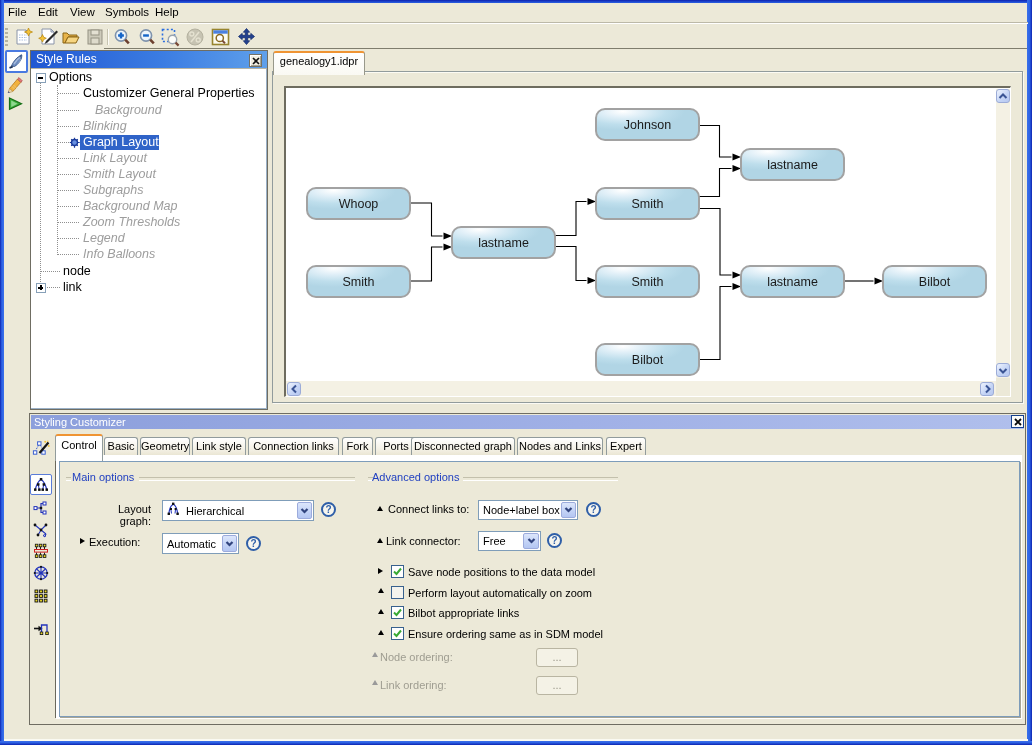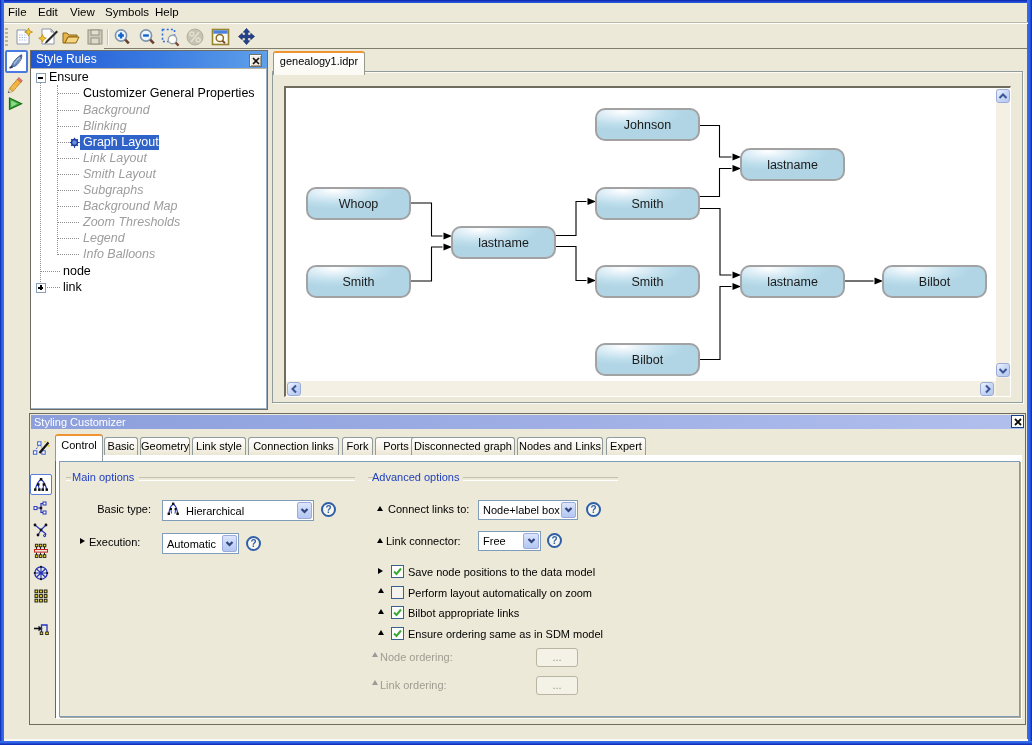--- a/index.html
+++ b/index.html
@@ -134,23 +134,23 @@
 <div class="a" style="left:58px;top:254px;width:21px;height:1px;border-top:1px dotted #8f8f8f"></div>
 <div class="a" style="left:41px;top:271px;width:19px;height:1px;border-top:1px dotted #8f8f8f"></div>
 <div class="a" style="left:41px;top:287px;width:19px;height:1px;border-top:1px dotted #8f8f8f"></div>
 
 <div class="a bb" style="left:35.5px;top:72.5px;width:10px;height:10px;background:#fff;border:1px solid #87a0b8"></div>
 <div class="a" style="left:38px;top:76.5px;width:5px;height:2px;background:#000"></div>
 <div class="a bb" style="left:35.5px;top:282.5px;width:10px;height:10px;background:#fff;border:1px solid #87a0b8"></div>
 <div class="a" style="left:38px;top:286.5px;width:5px;height:2px;background:#000"></div>
 <div class="a" style="left:39.5px;top:285px;width:2px;height:5px;background:#000"></div>
 
-<div class="a tn" style="left:49px;top:70px">Ensure</div>
+<div class="a tn" style="left:49px;top:70px">Options</div>
 <div class="a tn" style="left:83px;top:86px">Customizer General Properties</div>
-<div class="a it" style="left:83px;top:103px">Background</div>
+<div class="a it" style="left:95px;top:103px">Background</div>
 <div class="a it" style="left:83px;top:119px">Blinking</div>
 <svg class="a" style="left:69px;top:137px" width="11" height="11">
  <circle cx="5.5" cy="5.5" r="3" fill="#6890e0" stroke="#1a3a9a" stroke-width="1.4"></circle>
  <path d="M5.5 0.8 v2 M5.5 8.7 v2 M0.8 5.5 h2 M8.7 5.5 h2 M2.2 2.2 l1.4 1.4 M7.4 7.4 l1.4 1.4 M8.8 2.2 l-1.4 1.4 M3.6 7.4 l-1.4 1.4" stroke="#1a3a9a" stroke-width="1.2"></path>
 </svg>
 <div class="a" style="left:80px;top:135px;width:79px;height:15px;background:#2f63c8"></div>
 <div class="a tn" style="left:83px;top:135px;color:#fff">Graph Layout</div>
 <div class="a it" style="left:83px;top:151px">Link Layout</div>
 <div class="a it" style="left:83px;top:167px">Smith Layout</div>
 <div class="a it" style="left:83px;top:183px">Subgraphs</div>
@@ -346,21 +346,21 @@
  <rect x="12.7" y="11" width="2.6" height="2.6" fill="#ead823" stroke="#111" stroke-width="0.8"></rect>
 </svg>
 
 <div class="a" style="left:66px;top:477px;width:5px;height:2px;border-top:1px solid #c3c0ac;box-shadow:0 1px 0 #fff"></div>
 <div class="a" style="left:72px;top:471px;color:#2140c0;font-size:11px">Main options</div>
 <div class="a" style="left:139px;top:477px;width:216px;height:2px;border-top:1px solid #c3c0ac;box-shadow:0 1px 0 #fff"></div>
 <div class="a" style="left:368px;top:477px;width:5px;height:2px;border-top:1px solid #c3c0ac;box-shadow:0 1px 0 #fff"></div>
 <div class="a" style="left:372px;top:471px;color:#2140c0;font-size:11px">Advanced options</div>
 <div class="a" style="left:463px;top:477px;width:155px;height:2px;border-top:1px solid #c3c0ac;box-shadow:0 1px 0 #fff"></div>
 
-<div class="a" style="left:85px;top:503px;width:66px;text-align:right">Basic type:</div>
+<div class="a" style="left:85px;top:503px;width:66px;text-align:right">Layout graph:</div>
 <div class="a cmb" style="left:162px;top:500px;width:152px;height:21px"></div>
 <svg class="a" style="left:166px;top:501px" width="15" height="16">
  <path d="M2.8 12.5 C3.5 7.5 5.5 4 7.2 3.2 C9 4 11 7.5 11.7 12.5" stroke="#2233bb" fill="none" stroke-width="1.2"></path>
  <path d="M4.8 8 L5.5 12.5 M9.6 8 L9 12.5" stroke="#2233bb" fill="none" stroke-width="1"></path>
  <rect x="6" y="1.6" width="2.4" height="2.4" fill="#111"></rect>
  <rect x="1.6" y="11.6" width="2.4" height="2.4" fill="#111"></rect>
  <rect x="10.4" y="11.6" width="2.4" height="2.4" fill="#111"></rect>
  <rect x="4" y="7" width="2" height="2" fill="#111"></rect>
  <rect x="8.6" y="7" width="2" height="2" fill="#111"></rect>
 </svg>

